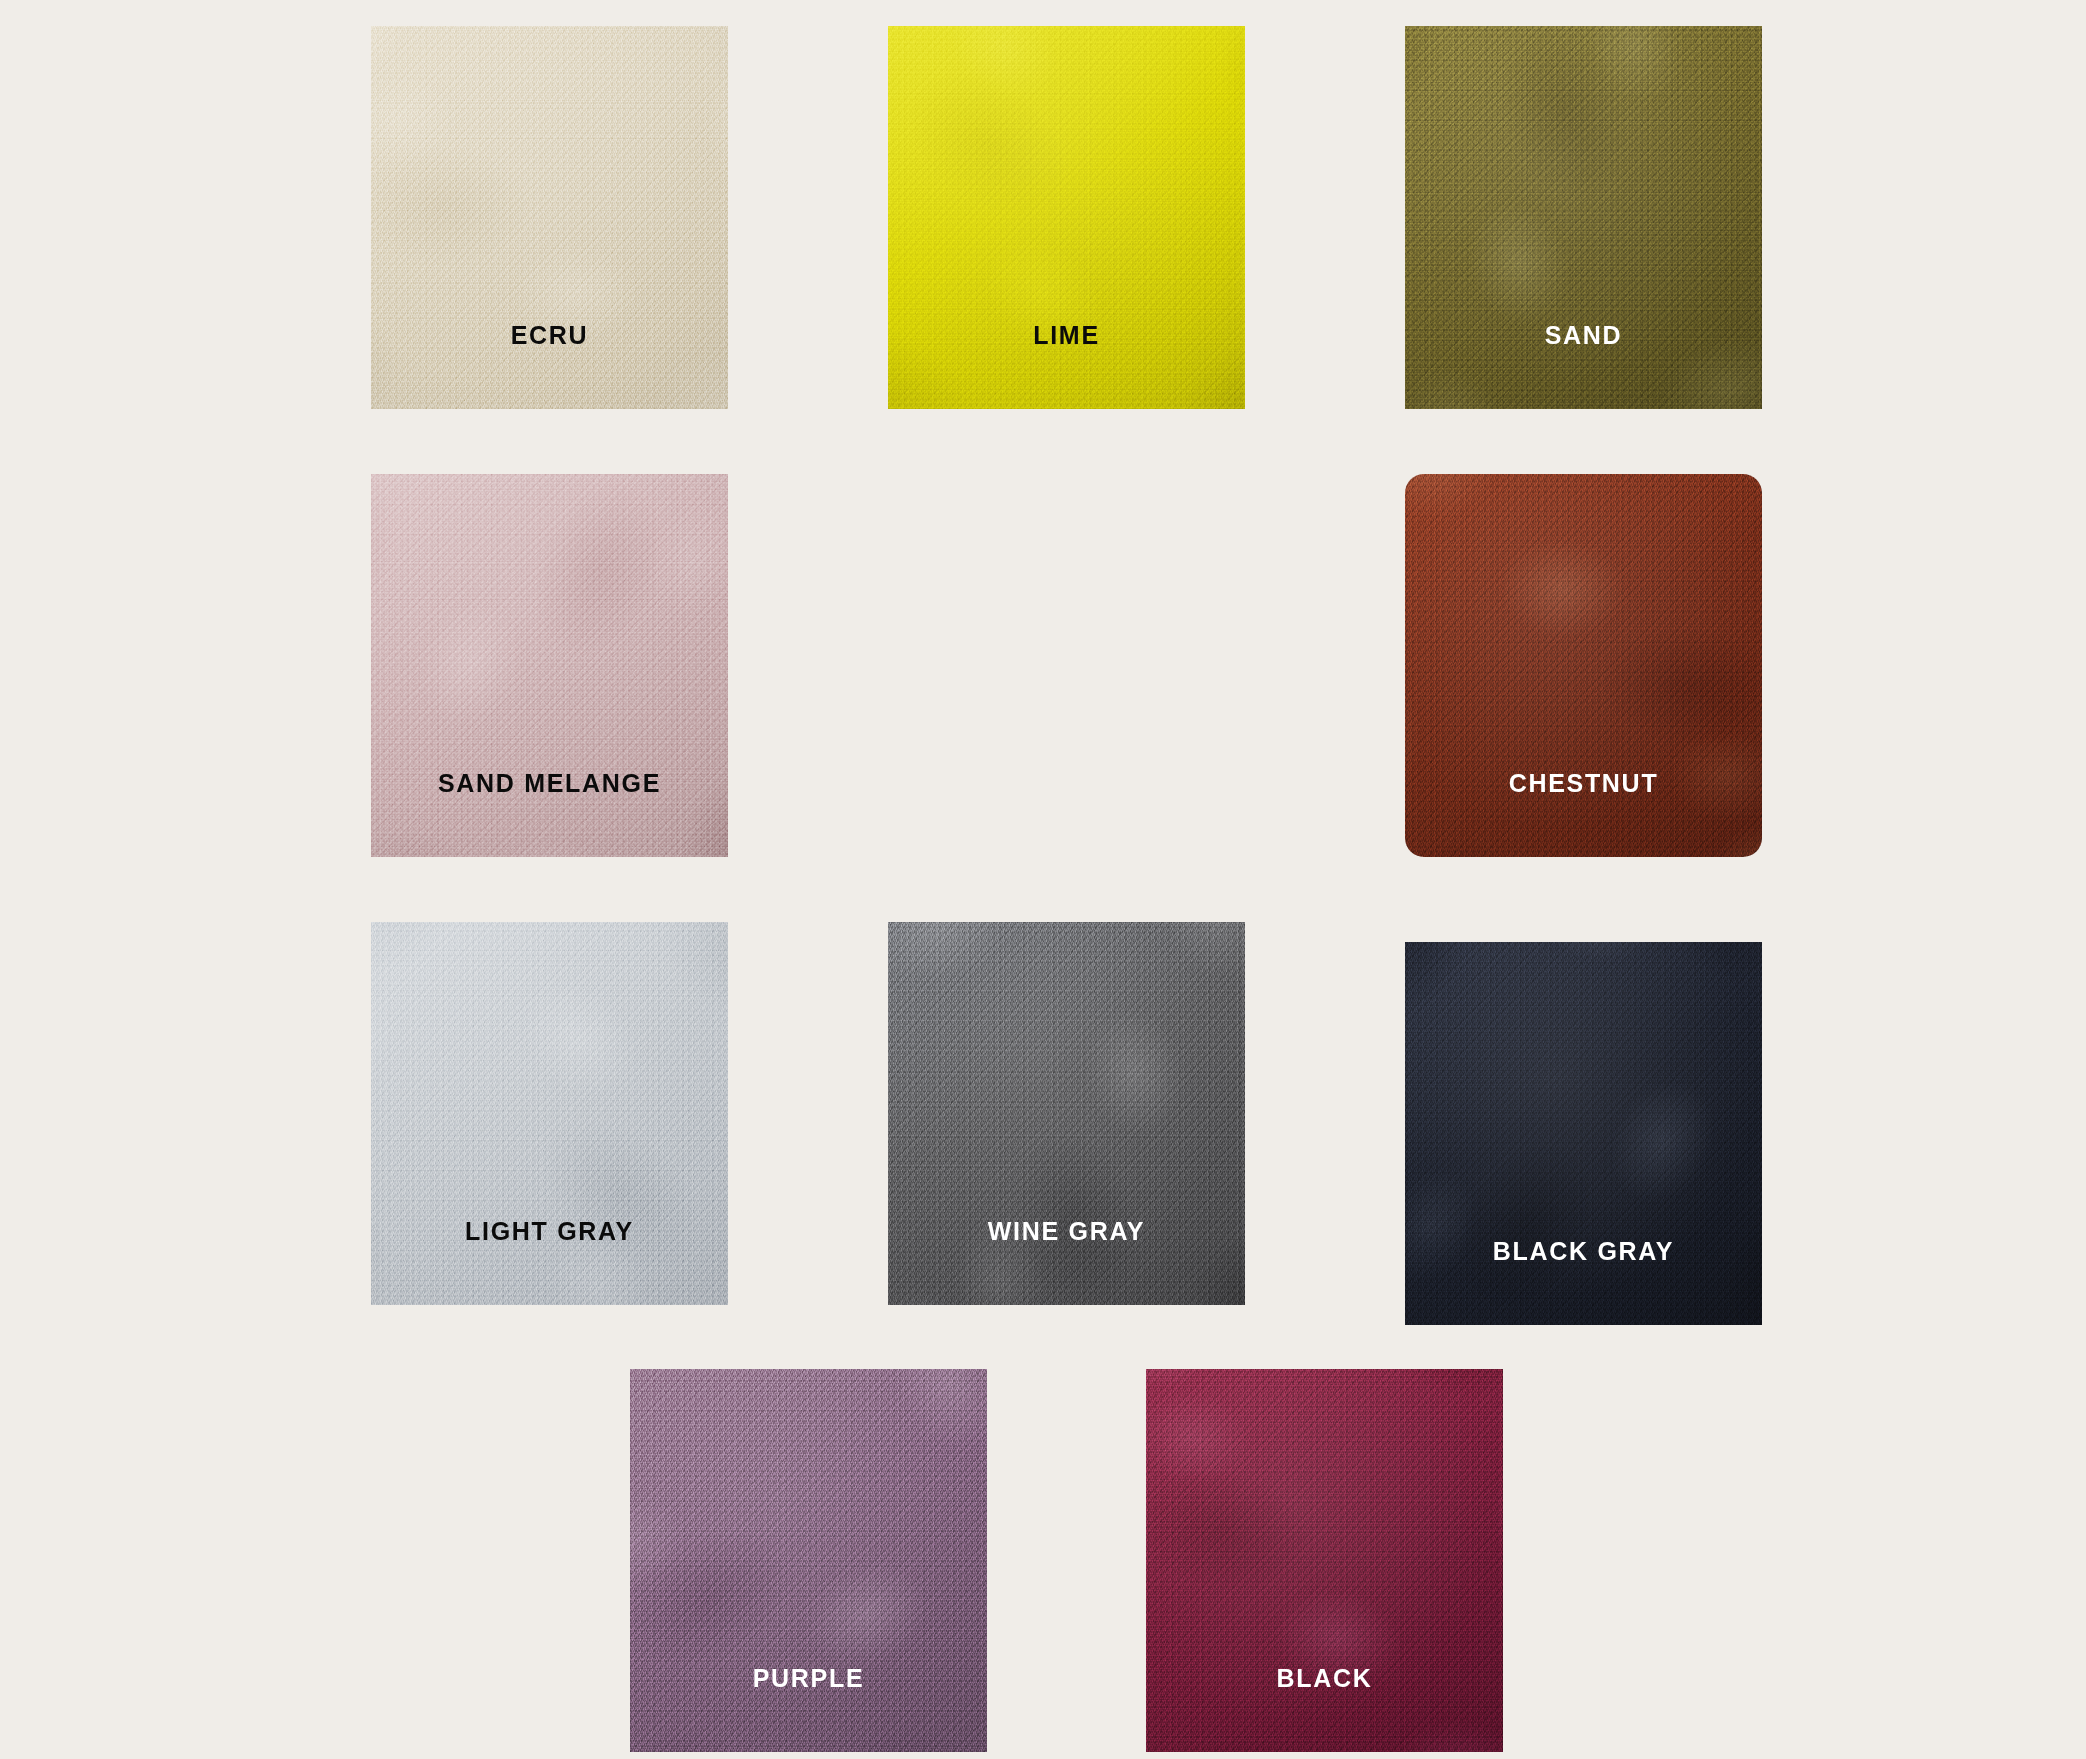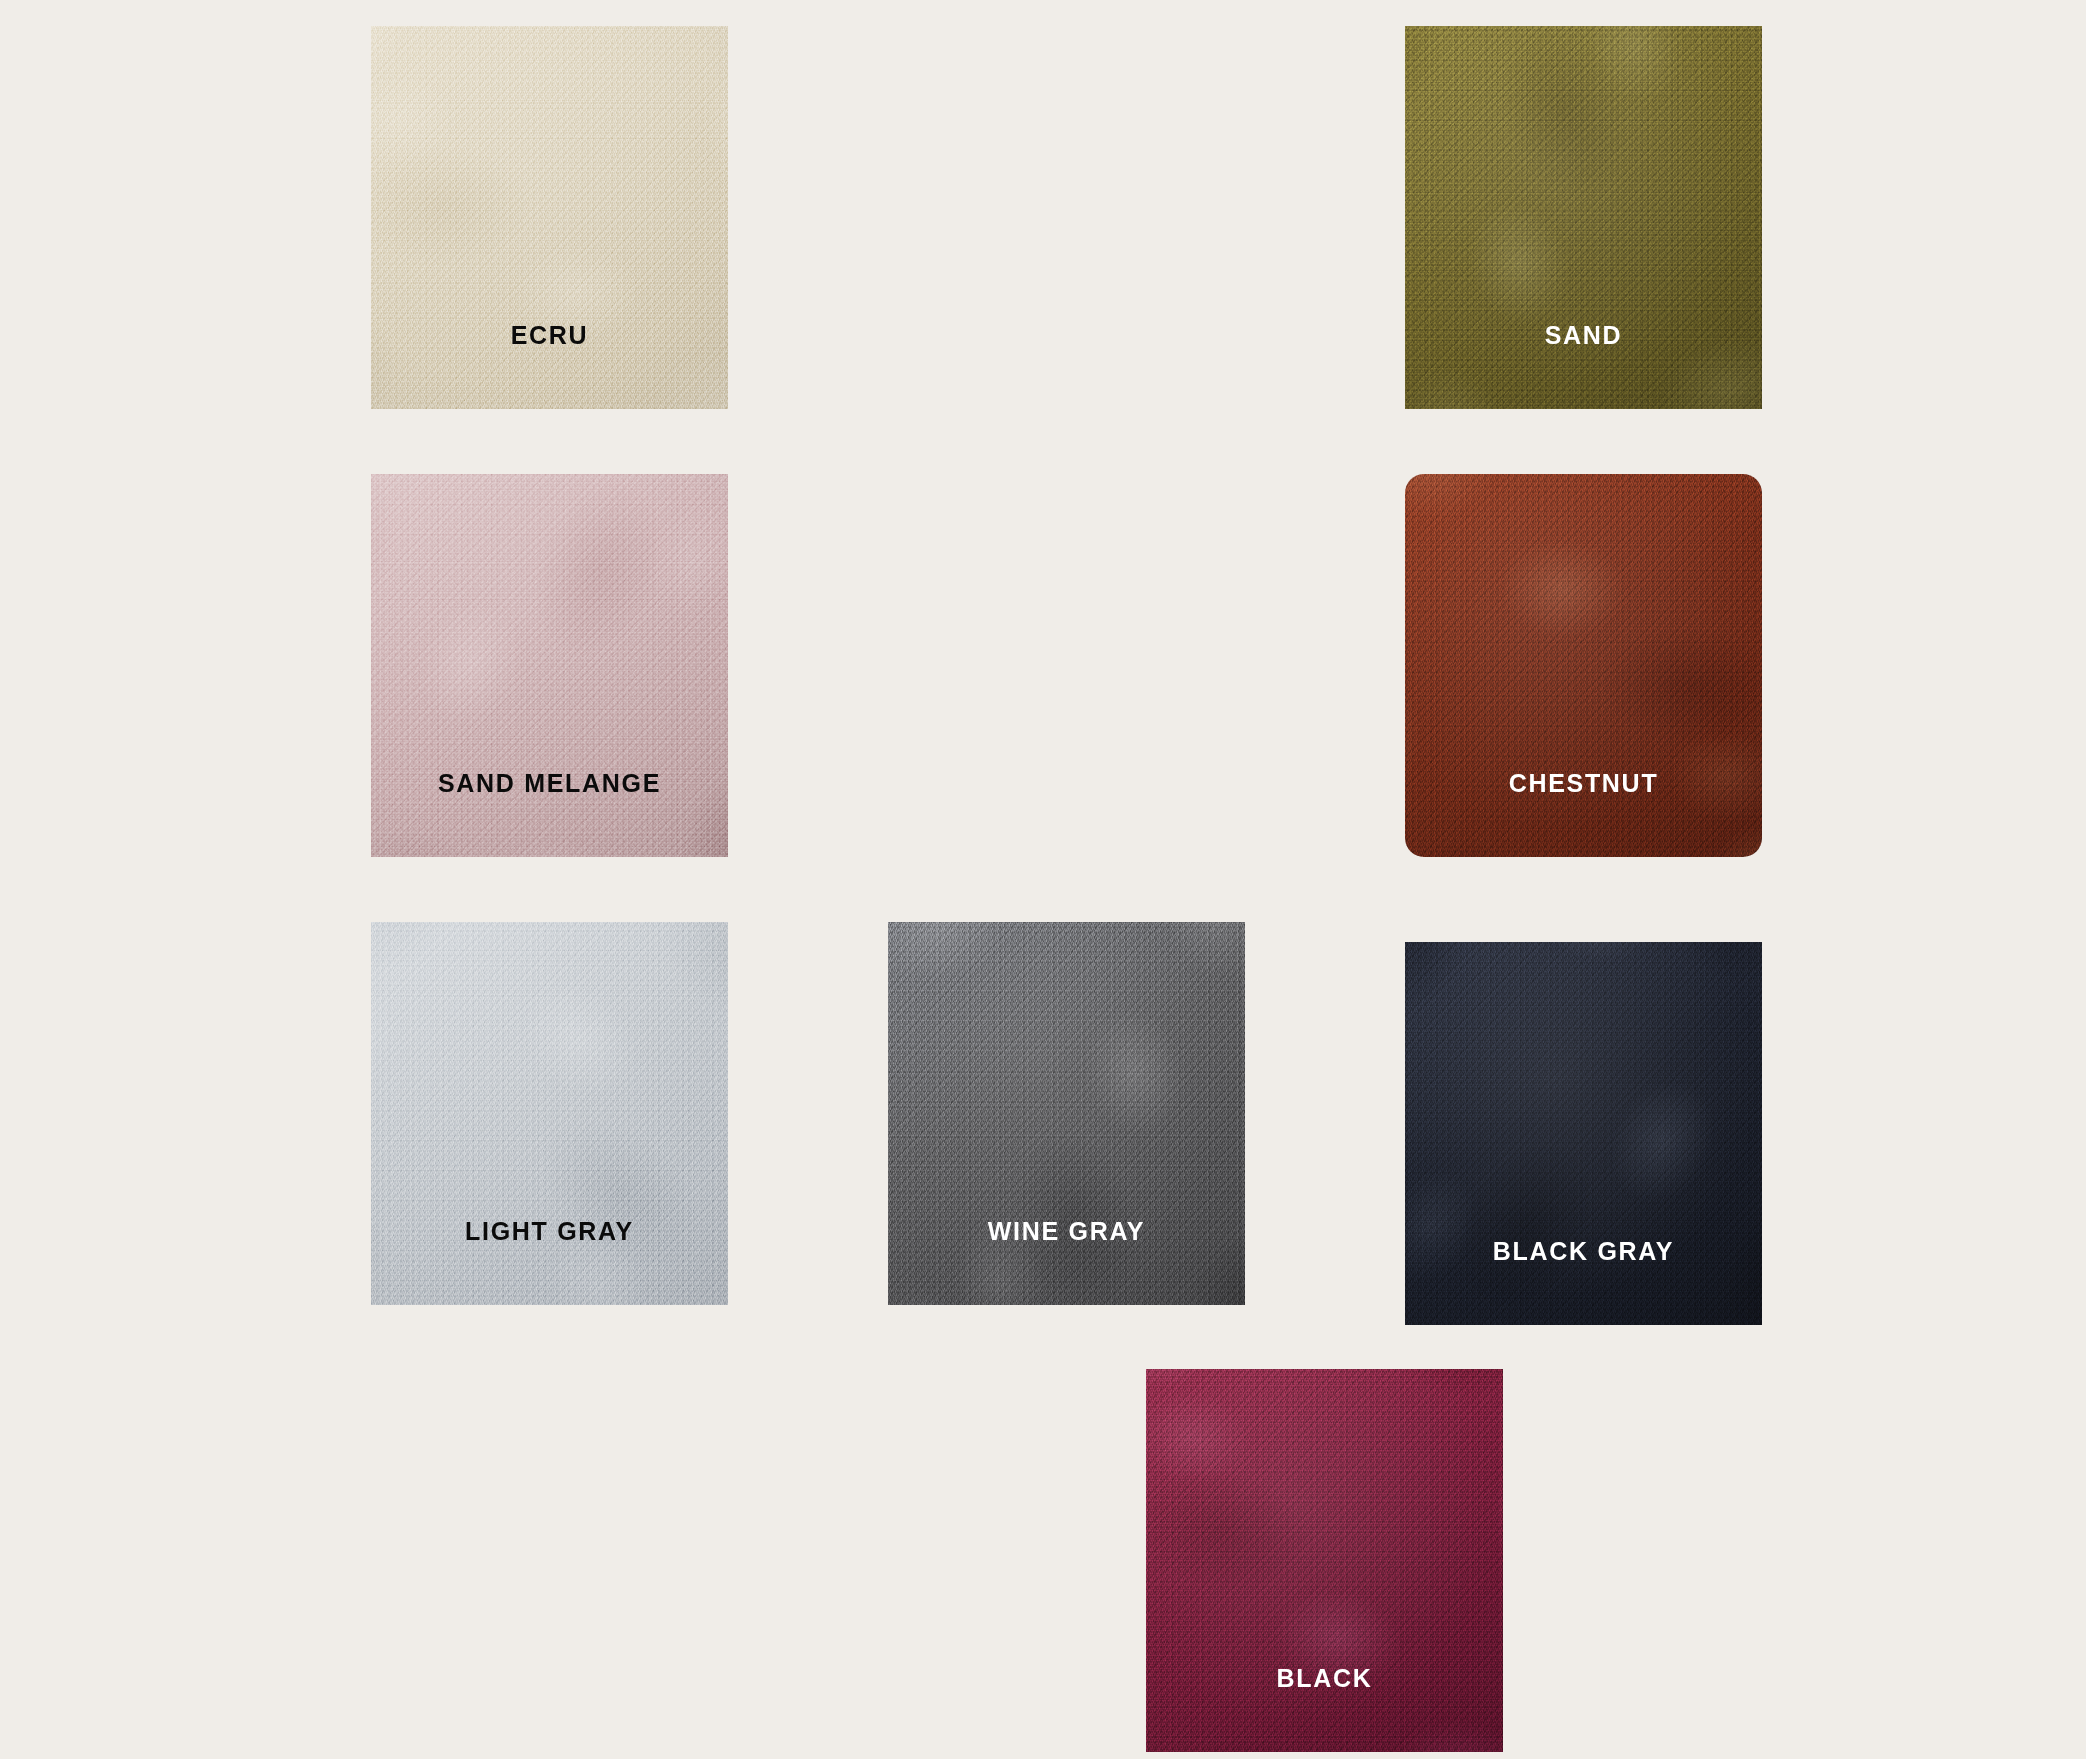--- a/index.html
+++ b/index.html
@@ -158,20 +158,28 @@
 
 <div id="swatch-grid">
     <div class="swatch" style="left: 371px; top: 26px;">
       <div class="swatch-fill" style="background: linear-gradient(152deg, rgb(230, 222, 203) 0%, rgb(220, 211, 189) 44%, rgb(206, 195, 170) 100%);"></div>
       <div class="swatch-texture" style="background-position: 0px 0px, 0px 0px, 0px 0px, 0px 0px;"></div>
       <div class="swatch-mottle" style="transform: rotate(0deg) scale(1.35);"></div>
       <div class="swatch-speckle" style="background-position: 0px 0px, 0px 0px, 0px 0px, 0px 0px;"></div>
       <div class="swatch-vignette"></div>
       <div class="swatch-label label-dark">ECRU</div>
     </div>
+    <div class="swatch" style="left: 888px; top: 26px;">
+      <div class="swatch-fill" style="background: linear-gradient(152deg, rgb(232, 227, 43) 0%, rgb(217, 212, 6) 44%, rgb(190, 185, 4) 100%);"></div>
+      <div class="swatch-texture" style="background-position: 3.8px 2.7px, 1.6px 6px, 5px 1.1px, 2.2px 4.4px;"></div>
+      <div class="swatch-mottle" style="transform: rotate(37deg) scale(1.35);"></div>
+      <div class="swatch-speckle" style="background-position: 1.1px 1.6px, 2.7px 0.5px, 1.6px 3.3px, 3.8px 2.2px;"></div>
+      <div class="swatch-vignette"></div>
+      <div class="swatch-label label-dark">LIME</div>
+    </div>
     <div class="swatch" style="left: 1405px; top: 26px;">
       <div class="swatch-fill" style="background: linear-gradient(152deg, rgb(133, 122, 58) 0%, rgb(107, 97, 41) 44%, rgb(78, 71, 28) 100%);"></div>
       <div class="swatch-texture" style="background-position: 7.7px 5.5px, 3.3px 12px, 10px 2.2px, 4.4px 8.8px;"></div>
       <div class="swatch-mottle" style="transform: rotate(74deg) scale(1.35);"></div>
       <div class="swatch-speckle" style="background-position: 2.2px 3.3px, 5.5px 1.1px, 3.3px 6.6px, 7.7px 4.4px;"></div>
       <div class="swatch-vignette"></div>
       <div class="swatch-label label-light">SAND</div>
     </div>
     <div class="swatch" style="left: 371px; top: 474px;">
       <div class="swatch-fill" style="background: linear-gradient(152deg, rgb(220, 196, 197) 0%, rgb(205, 176, 178) 44%, rgb(185, 156, 158) 100%);"></div>
@@ -206,20 +214,28 @@
       <div class="swatch-label label-light">WINE GRAY</div>
     </div>
     <div class="swatch" style="left: 1405px; top: 922px; margin-top: 20px;">
       <div class="swatch-fill" style="background: linear-gradient(152deg, rgb(44, 49, 63) 0%, rgb(27, 31, 42) 44%, rgb(17, 20, 28) 100%);"></div>
       <div class="swatch-texture" style="background-position: 31px 22px, 13px 48px, 40px 8.8px, 17.6px 35px;"></div>
       <div class="swatch-mottle" style="transform: rotate(296deg) scale(1.35);"></div>
       <div class="swatch-speckle" style="background-position: 8.8px 13px, 22px 4.4px, 13px 26px, 31px 17.6px;"></div>
       <div class="swatch-vignette"></div>
       <div class="swatch-label label-light">BLACK GRAY</div>
     </div>
+    <div class="swatch" style="left: 630px; top: 1369px;">
+      <div class="swatch-fill" style="background: linear-gradient(152deg, rgb(150, 119, 143) 0%, rgb(125, 95, 122) 44%, rgb(98, 74, 97) 100%);"></div>
+      <div class="swatch-texture" style="background-position: 35px 25px, 15px 54px, 44px 10px, 20px 40px;"></div>
+      <div class="swatch-mottle" style="transform: rotate(333deg) scale(1.35);"></div>
+      <div class="swatch-speckle" style="background-position: 10px 15px, 25px 5px, 15px 30px, 35px 20px;"></div>
+      <div class="swatch-vignette"></div>
+      <div class="swatch-label label-light">PURPLE</div>
+    </div>
     <div class="swatch" style="left: 1146px; top: 1369px;">
       <div class="swatch-fill" style="background: linear-gradient(152deg, rgb(140, 43, 72) 0%, rgb(113, 28, 55) 44%, rgb(85, 17, 40) 100%);"></div>
       <div class="swatch-texture" style="background-position: 38px 27.5px, 16.5px 60px, 49px 11px, 22px 44px;"></div>
       <div class="swatch-mottle" style="transform: rotate(10deg) scale(1.35);"></div>
       <div class="swatch-speckle" style="background-position: 11px 16.5px, 27.5px 5.5px, 16.5px 33px, 38px 22px;"></div>
       <div class="swatch-vignette"></div>
       <div class="swatch-label label-light">BLACK</div>
     </div>
   </div>
 

